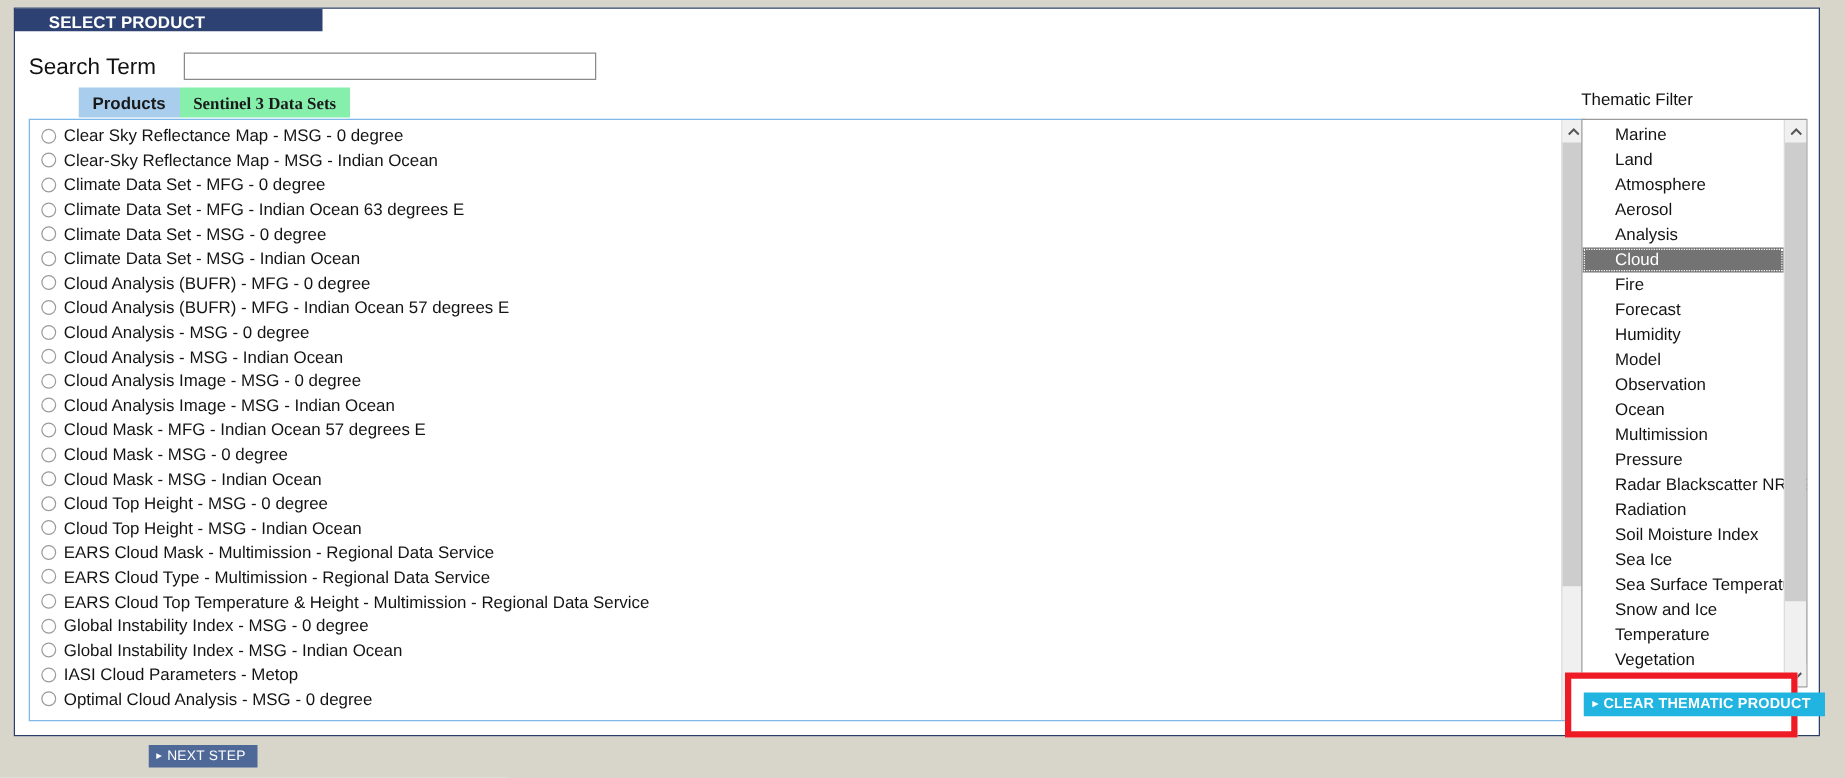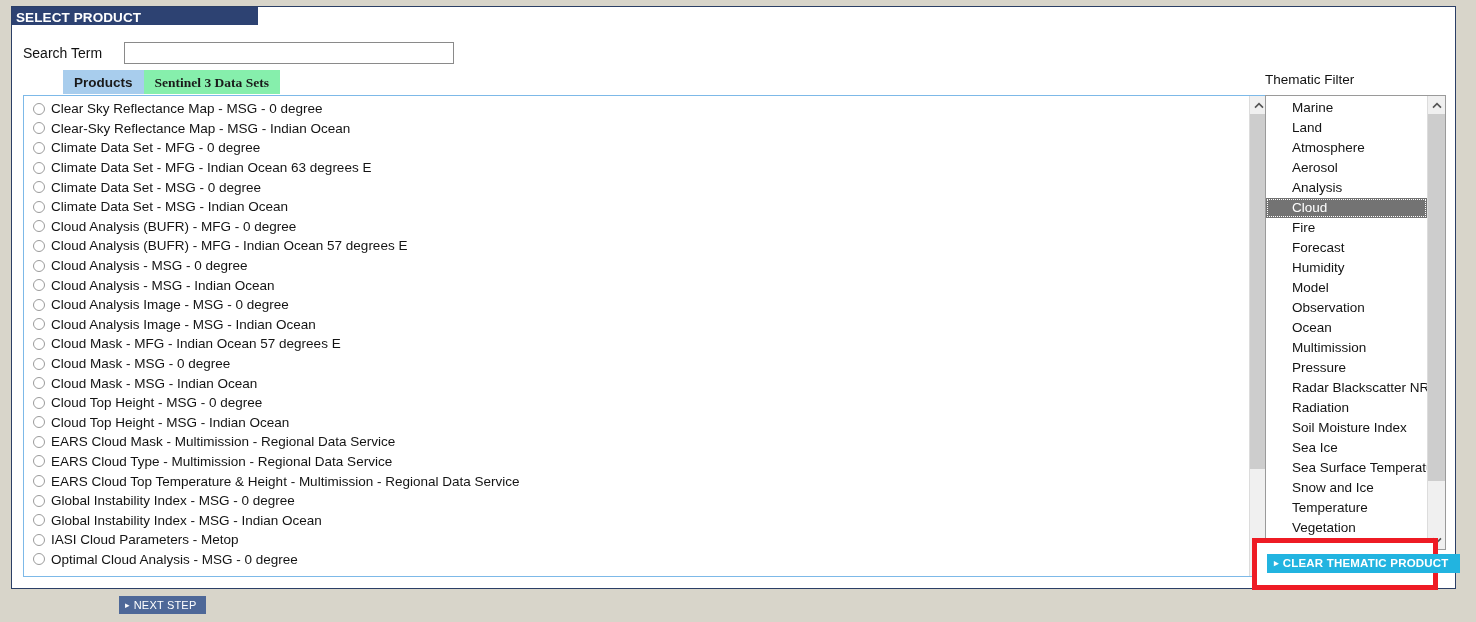--- a/index.html
+++ b/index.html
@@ -30,34 +30,34 @@
   .titlebar {
     position: absolute;
     left: 0; top: 0;
     width: 246px; height: 18px;
     background: #2d4272;
     color: #ffffff;
     font-size: 13.5px;
     font-weight: bold;
     letter-spacing: .1px;
     line-height: 22px;
-    padding-left: 4px;
+    padding-left: 27px;
   }
 
   
   .search-row {
     position: absolute;
     left: 0; top: 32px;
     height: 28px;
     display: flex;
     align-items: center;
   }
   .search-label {
     margin-left: 11px;
-    font-size: 14px;
+    font-size: 18px;
     color: #111;
   }
   .search-input {
     margin-left: 22px;
     width: 330px; height: 22px;
     border: 1px solid #8a8a8a;
     background: #fff;
     font-family: "Liberation Sans", sans-serif;
     font-size: 13px;
     padding: 0 4px;

